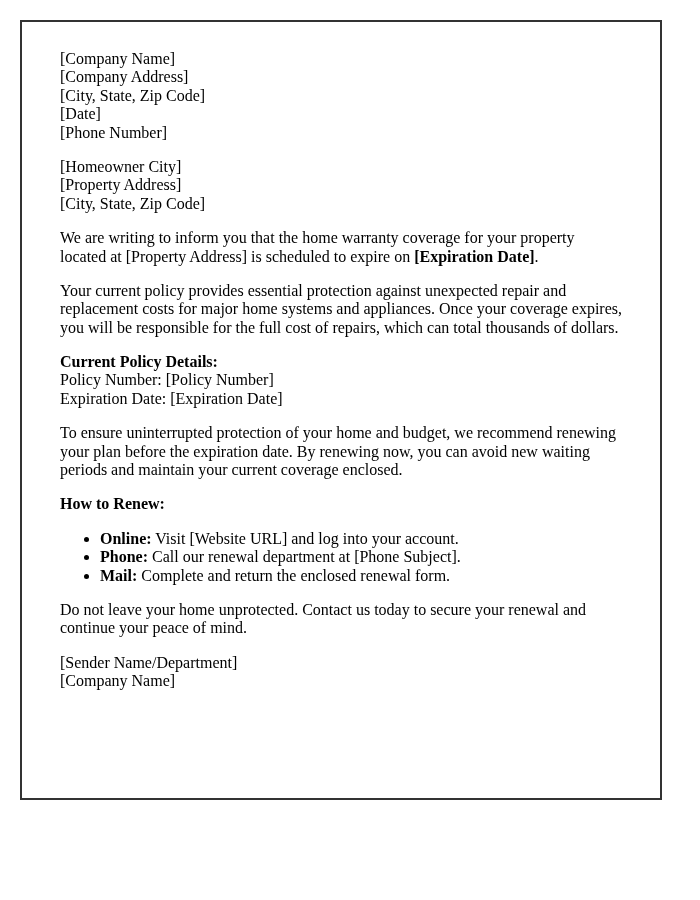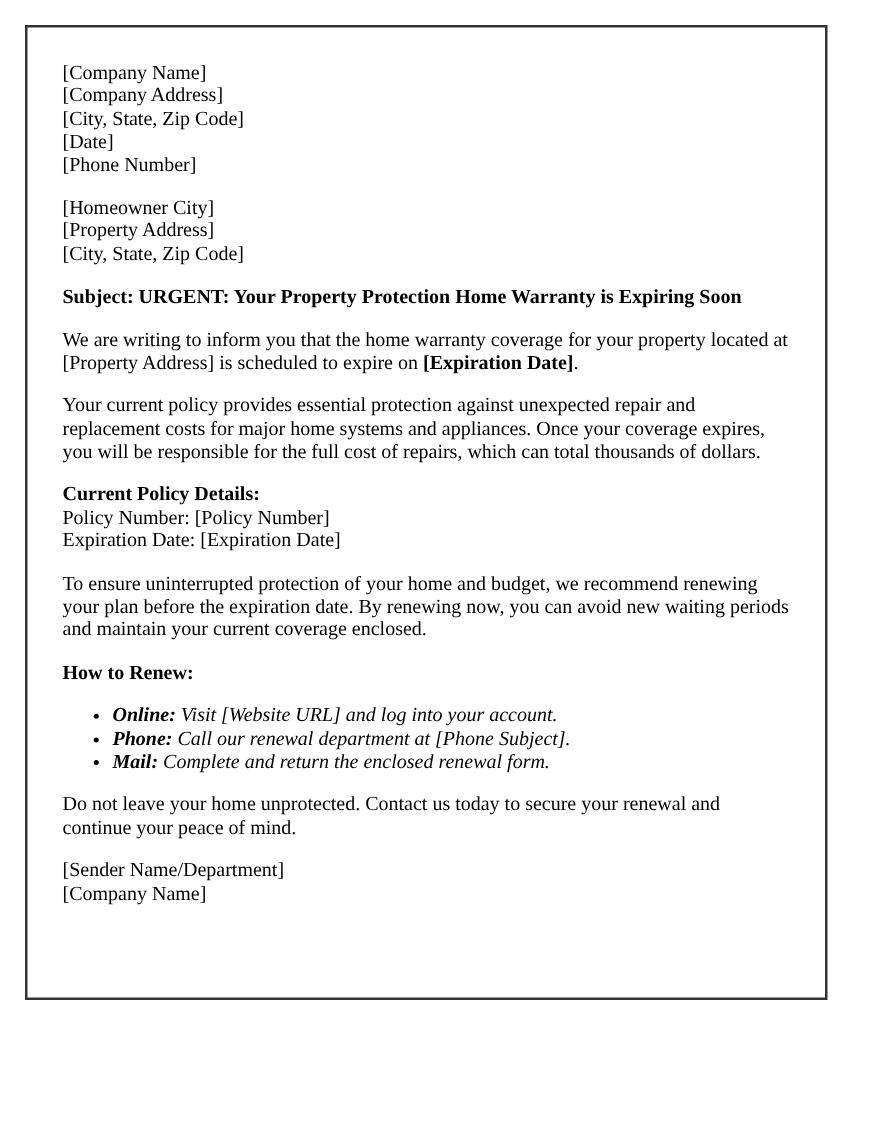--- a/index.html
+++ b/index.html
@@ -19,32 +19,31 @@
     border: 2px solid #333333;
     padding: 28px 28px 20px 28px;
     overflow: hidden;
     font-family: "Liberation Serif", "DejaVu Serif", serif;
     font-size: 16px;
     line-height: 1.15;
     color: #000000;
     background: #ffffff;
   }
   .letter p, .letter .block, .letter ul {
-    margin: 16px 0;
+    margin: 16px 10px;
   }
   .letter > :first-child {
     margin-top: 0;
   }
   .bold {
     font-weight: bold;
   }
   .letter ul {
     padding-left: 40px;
     list-style-type: disc;
-    font-style: italic;
   }
 </style>
 </head>
 <body>
 
 <div class="letter">
 
   <div class="block">
     <div>[Company Name]</div>
     <div>[Company Address]</div>
@@ -52,21 +51,20 @@
     <div>[Date]</div>
     <div>[Phone Number]</div>
   </div>
 
   <div class="block">
     <div>[Homeowner City]</div>
     <div>[Property Address]</div>
     <div>[City, State, Zip Code]</div>
   </div>
 
-  <p class="bold">Subject: URGENT: Your Property Protection Home Warranty is Expiring Soon</p>
 
 
   <p><span>We are writing to inform you that the home warranty coverage for your property located at [Property Address] is scheduled to expire on </span><b>[Expiration Date]</b><span>.</span></p>
 
   <p>Your current policy provides essential protection against unexpected repair and replacement costs for major home systems and appliances. Once your coverage expires, you will be responsible for the full cost of repairs, which can total thousands of dollars.</p>
 
   <div class="block">
     <div class="bold">Current Policy Details:</div>
     <div>Policy Number: [Policy Number]</div>
     <div>Expiration Date: [Expiration Date]</div>

